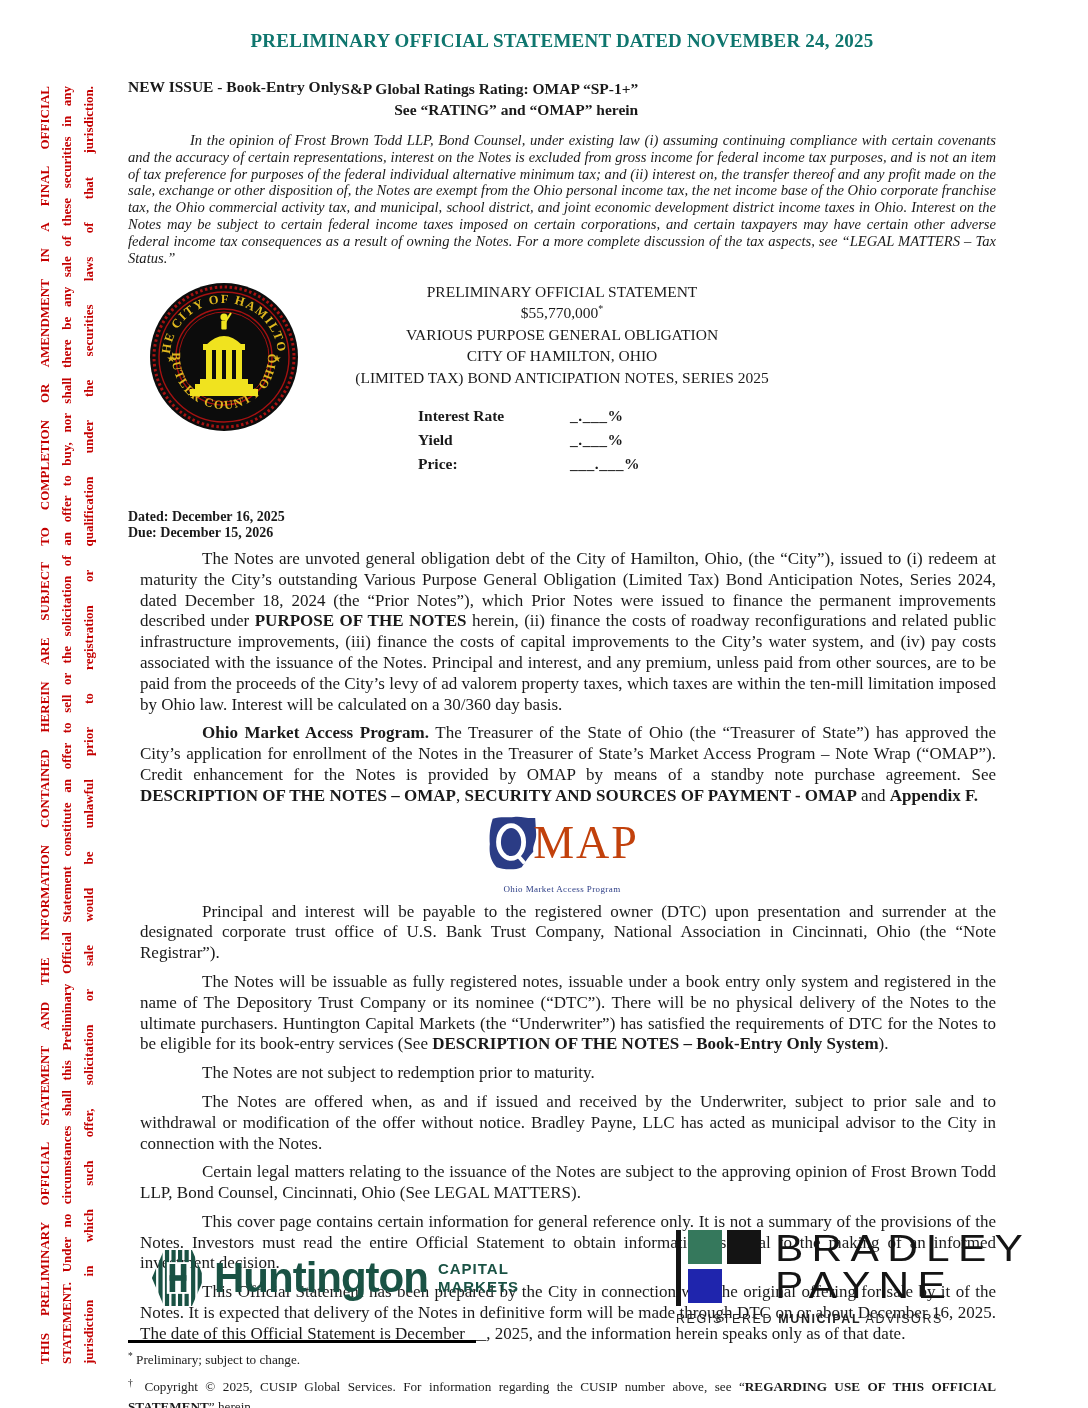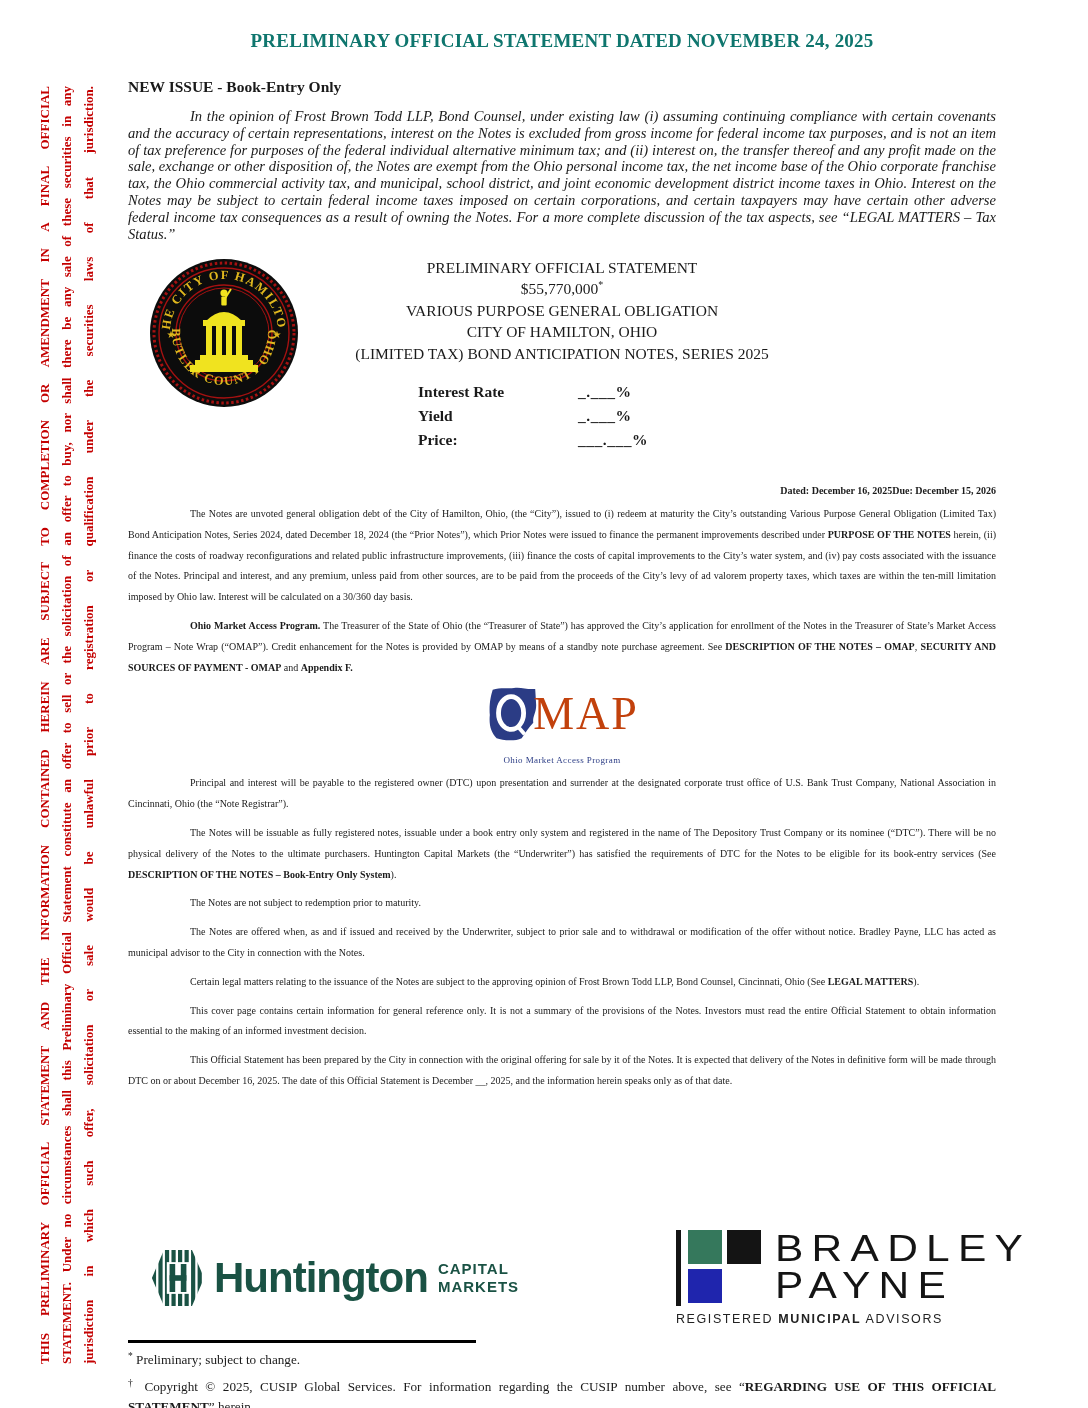--- a/index.html
+++ b/index.html
@@ -23,27 +23,27 @@
   .opinion{margin-top:12px;font-style:italic;font-size:14.6px;line-height:16.8px;
            text-align:justify;text-indent:62px;}
 
   
   .head-wrap{position:relative;margin-top:8px;min-height:222px;}
   .seal{position:absolute;left:22px;top:2px;width:148px;height:148px;}
   .doc-head{text-align:center;font-weight:normal;font-size:15.5px;line-height:21.5px;margin-top:12px;}
   sup.small{font-size:10px;vertical-align:super;line-height:0;}
 
   .pricing{margin:16px 0 0 290px;font-weight:bold;font-size:15.5px;}
-  .pricing-row{display:flex;line-height:24px;gap:8px;}
+  .pricing-row{display:flex;line-height:24px;}
   .pricing-label{width:152px;}
   .pricing-value{letter-spacing:.5px;}
 
-  .dated-row{display:flex;justify-content:flex-end;font-weight:bold;font-size:10px;margin-top:6px;}
-
-  .body-p{font-size:10px;line-height:20.8px;text-align:justify;text-indent:62px;margin:8px 0 0 0;}
+  .dated-row{display:flex;justify-content:flex-start;font-weight:bold;font-size:14px;margin-top:6px;flex-direction:column;}
+
+  .body-p{font-size:17px;line-height:20.8px;text-align:justify;text-indent:62px;margin:8px 0 0 12px;}
 
   
   .omap-wrap{display:flex;flex-direction:column;align-items:center;margin:6px 0 2px 0;}
   .omap-row{display:flex;align-items:center;}
   .omap-map{color:#c2410c;font-size:46px;line-height:46px;letter-spacing:2px;margin-left:-8px;
             font-family:"Liberation Serif", serif;}
   .omap-sub{color:#2b3c85;font-size:9px;margin-top:11px;letter-spacing:.4px;}
 
   
   .footer{position:absolute;left:128px;top:1230px;width:868px;}
@@ -77,20 +77,24 @@
     <div class="side-line">STATEMENT. Under no circumstances shall this Preliminary Official Statement constitute an offer to sell or the solicitation of an offer to buy, nor shall there be any sale of these securities in any</div>
     <div class="side-line">jurisdiction in which such offer, solicitation or sale would be unlawful prior to registration or qualification under the securities laws of that jurisdiction.</div>
   </div>
 
   <div class="content">
 
     <div class="banner">PRELIMINARY OFFICIAL STATEMENT DATED NOVEMBER 24, 2025</div>
 
     <div class="issue-row">
       <div>NEW ISSUE - Book-Entry Only</div>
+      <div class="rating-block">
+        <div>S&amp;P Global Ratings Rating: OMAP “SP-1+”</div>
+        <div>See “RATING” and “OMAP” herein</div>
+      </div>
     </div>
 
     <p class="opinion">In the opinion of Frost Brown Todd LLP, Bond Counsel, under existing law (i) assuming continuing compliance with certain covenants and the accuracy of certain representations, interest on the Notes is excluded from gross income for federal income tax purposes, and is not an item of tax preference for purposes of the federal individual alternative minimum tax; and (ii) interest on, the transfer thereof and any profit made on the sale, exchange or other disposition of, the Notes are exempt from the Ohio personal income tax, the net income base of the Ohio corporate franchise tax, the Ohio commercial activity tax, and municipal, school district, and joint economic development district income taxes in Ohio. Interest on the Notes may be subject to certain federal income taxes imposed on certain corporations, and certain taxpayers may have certain other adverse federal income tax consequences as a result of owning the Notes. For a more complete discussion of the tax aspects, see “LEGAL MATTERS – Tax Status.”</p>
 
     <div class="head-wrap">
 
       <svg class="seal" viewBox="0 0 148 148">
         <circle cx="74" cy="74" r="74" fill="#0c0c0c"></circle>
         <circle cx="74" cy="74" r="70" fill="none" stroke="#a51111" stroke-width="3" stroke-dasharray="2.5 2.5"></circle>
         <circle cx="74" cy="74" r="65" fill="none" stroke="#a51111" stroke-width="1.4"></circle>
@@ -165,21 +169,21 @@
         </svg>
         <span class="omap-map">MAP</span>
       </div>
       <div class="omap-sub">Ohio Market Access Program</div>
     </div>
 
     <p class="body-p"><span>Principal and interest will be payable to the registered owner (DTC) upon presentation and surrender at the designated corporate trust office of U.S. Bank Trust Company, National Association in Cincinnati, Ohio (the “Note Registrar”).</span></p>
     <p class="body-p"><span>The Notes will be issuable as fully registered notes, issuable under a book entry only system and registered in the name of The Depository Trust Company or its nominee (“DTC”). There will be no physical delivery of the Notes to the ultimate purchasers. Huntington Capital Markets (the “Underwriter”) has satisfied the requirements of DTC for the Notes to be eligible for its book-entry services (See </span><span style="font-weight: bold;">DESCRIPTION OF THE NOTES – Book-Entry Only System</span><span>).</span></p>
     <p class="body-p"><span>The Notes are not subject to redemption prior to maturity.</span></p>
     <p class="body-p"><span>The Notes are offered when, as and if issued and received by the Underwriter, subject to prior sale and to withdrawal or modification of the offer without notice. Bradley Payne, LLC has acted as municipal advisor to the City in connection with the Notes.</span></p>
-    <p class="body-p"><span>Certain legal matters relating to the issuance of the Notes are subject to the approving opinion of Frost Brown Todd LLP, Bond Counsel, Cincinnati, Ohio (See </span><span style="font-weight: bold;">LEGAL MATTERS</span><span>).</span></p>
+    <p class="body-p"><span>Certain legal matters relating to the issuance of the Notes are subject to the approving opinion of Frost Brown Todd LLP, Bond Counsel, Cincinnati, Ohio (See </span><span style="font-weight: normal;">LEGAL MATTERS</span><span>).</span></p>
     <p class="body-p"><span>This cover page contains certain information for general reference only. It is not a summary of the provisions of the Notes. Investors must read the entire Official Statement to obtain information essential to the making of an informed investment decision.</span></p>
     <p class="body-p"><span>This Official Statement has been prepared by the City in connection with the original offering for sale by it of the Notes. It is expected that delivery of the Notes in definitive form will be made through DTC on or about December 16, 2025. The date of this Official Statement is December __, 2025, and the information herein speaks only as of that date.</span></p>
   </div>
 
   <div class="footer">
     <div class="logo-row">
 
       <div class="hunt">
         <svg width="56" height="62" viewBox="0 0 60 64">
           <defs>

